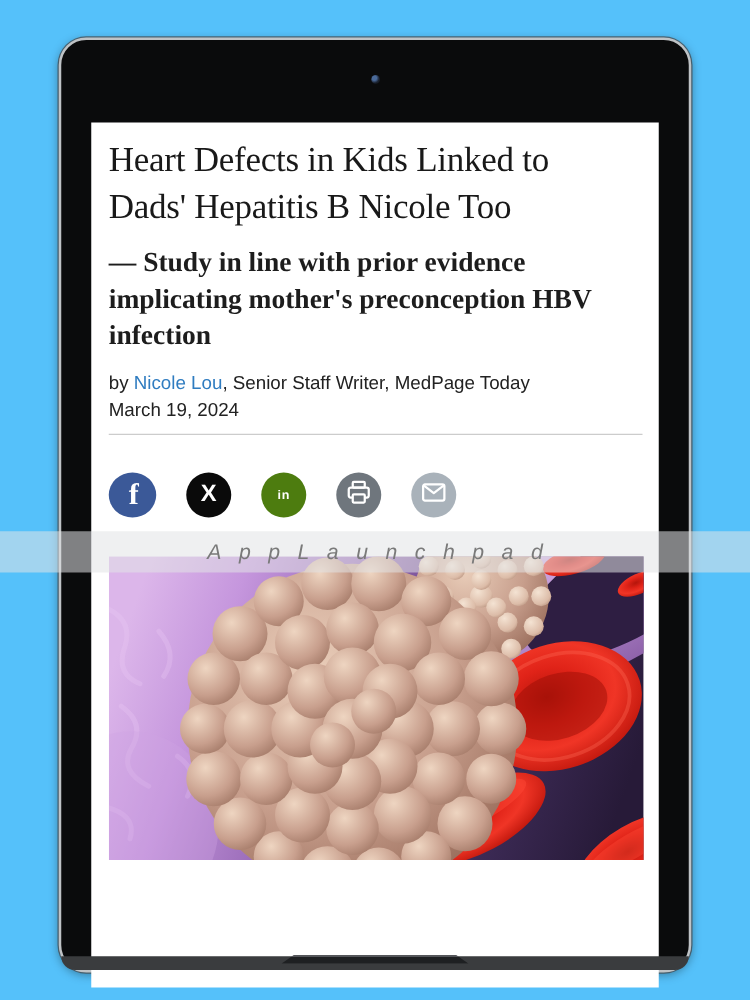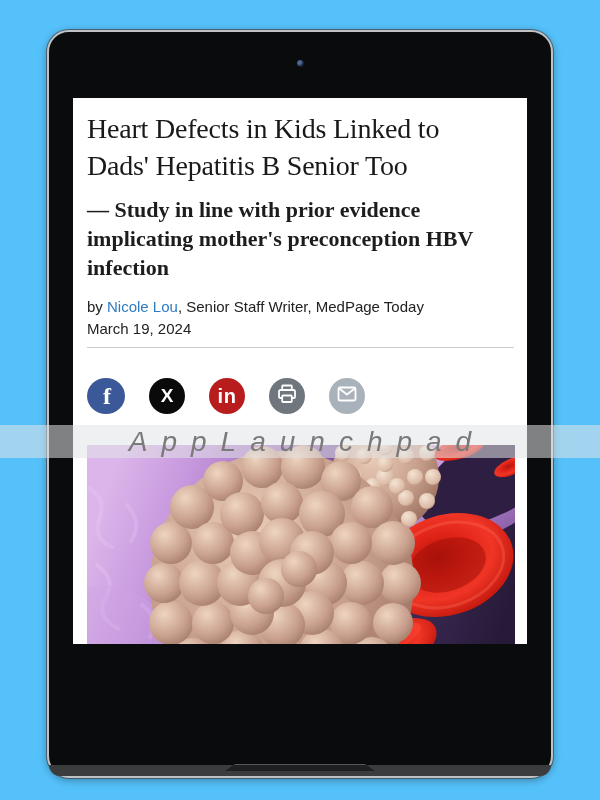--- a/index.html
+++ b/index.html
@@ -11,61 +11,61 @@
     background:#0a0b0c;border:2px solid #bfc3c6;border-radius:22px;
     box-shadow:0 0 0 1px rgba(70,74,78,.75),0 2px 8px rgba(0,0,0,.35);}
   .camera{position:absolute;left:50%;top:28px;width:7px;height:7px;margin-left:-3px;border-radius:50%;
     background:radial-gradient(circle at 35% 35%,#4a6a9a 0 28%,#1a2230 60%,#0c0f14 100%);}
   .chin{position:absolute;left:0;right:0;bottom:0;height:11px;background:#3a3c3e;border-radius:0 0 19px 19px;}
   .notch{position:absolute;left:50%;bottom:5px;width:150px;height:7px;margin-left:-75px;
     background:linear-gradient(#54565a 0 1.5px,#1e2022 1.5px);
     clip-path:polygon(0 100%,10px 0,140px 0,100% 100%);}
 
   
-  .screen{position:absolute;left:24px;top:66px;width:454px;height:546px;background:#ffffff;overflow:hidden;}
+  .screen{position:absolute;left:24px;top:66px;width:454px;height:692px;background:#ffffff;overflow:hidden;}
   .card{box-sizing:border-box;padding:12px 13px 0 14px;}
   .title{margin:0;font-family:"Liberation Serif",serif;font-weight:400;color:#191919;
     font-size:28px;line-height:37px;letter-spacing:-0.2px;}
   .subtitle{margin:11px 0 0 0;font-family:"Liberation Serif",serif;font-weight:700;color:#1d1d1d;
     font-size:22px;line-height:29px;}
   .byline{margin:14px 0 0 0;font-size:15px;line-height:22px;color:#222;}
   .author-link{color:#2f7cc0;text-decoration:none;cursor:pointer;margin-top:32px;}
   .divider{border:none;border-top:1px solid #cccccc;margin:7px 0 0 0;}
 
   .share-row{margin-top:30px;display:flex;gap:24px;}
   .share-btn{width:36px;height:36px;border-radius:50%;display:flex;align-items:center;justify-content:center;
     color:#fff;cursor:pointer;flex:0 0 auto;}
   .btn-facebook{background:#3b5998;font-family:"Liberation Serif",serif;font-weight:700;font-size:24px;padding-left:2px;}
   .btn-x{background:#0a0a0a;font-weight:800;font-size:19px;}
-  .btn-linkedin{background:#b91c1c;font-weight:700;font-size:20px;letter-spacing:.5px;text-align:right;}
+  .btn-linkedin{background:#4d7c0f;font-weight:700;font-size:10px;letter-spacing:.5px;text-align:right;}
   .btn-print{background:#6f767d;}
   .btn-email{background:#a9b2ba;}
 
   .hero{margin-top:31px;width:428px;height:243px;overflow:hidden;}
   .hero svg{display:block;}
 
   
   .watermark-band{position:absolute;left:0;top:425px;width:600px;height:33px;z-index:50;
     background:rgba(225,227,229,0.55);display:flex;align-items:center;justify-content:center;}
-  .watermark-text{font-style:italic;font-size:28px;color:#7a7a7a;letter-spacing:14px;padding-left:14px;white-space:nowrap;}
+  .watermark-text{font-style:italic;font-size:17px;color:#7a7a7a;letter-spacing:14px;padding-left:14px;white-space:nowrap;}
 </style>
 </head>
 <body>
 
 <div class="stage">
 
   <div class="tablet">
     <div class="camera"></div>
 
     <div class="screen">
       <article class="card">
 
         <h1 class="title">
           <span style="display:block">Heart Defects in Kids Linked to</span>
-          <span style="display:block">Dads' Hepatitis B Senior Too</span>
+          <span style="display:block">Dads' Hepatitis B Nicole Too</span>
         </h1>
 
         <h2 class="subtitle">
           <span style="display:block">— Study in line with prior evidence</span>
           <span style="display:block">implicating mother's preconception HBV</span>
           <span style="display:block">infection</span>
         </h2>
 
         <p class="byline">
           <span>by </span><a class="author-link">Nicole Lou</a><span>, Senior Staff Writer, MedPage Today</span><br>

